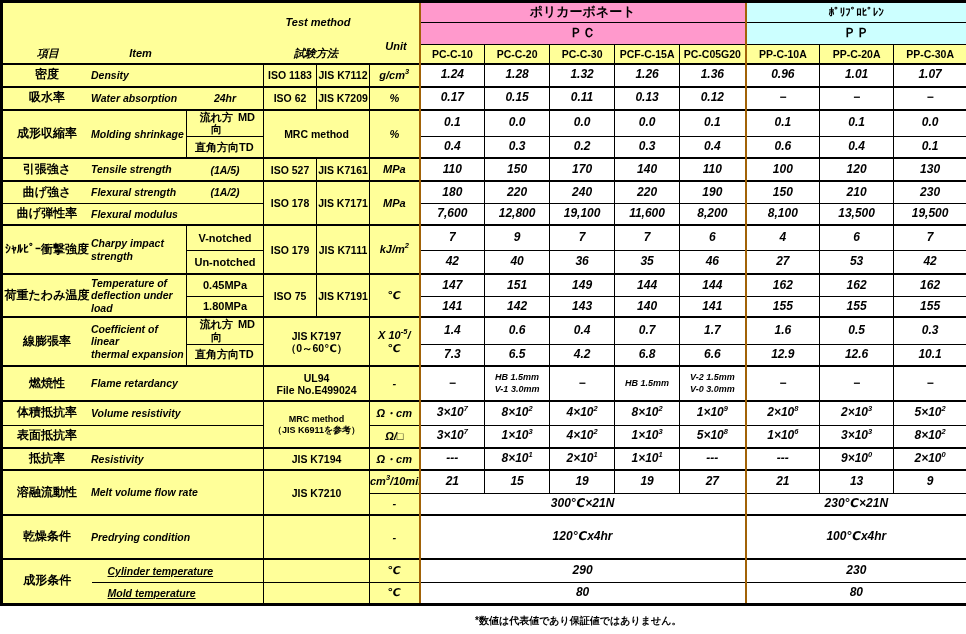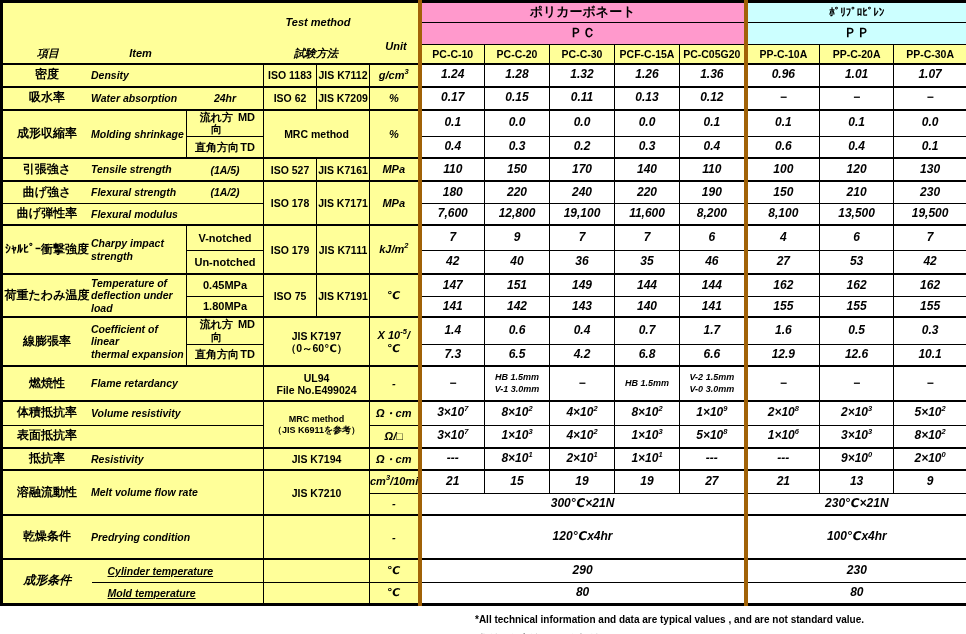--- a/index.html
+++ b/index.html
@@ -1,38 +1,38 @@
 <!DOCTYPE html>
 <html><head>
 <meta charset="utf-8">
 <style>
   html,body{margin:0;padding:0;background:#fff;}
   body{width:966px;font-family:"Liberation Sans","DejaVu Sans",sans-serif;color:#000;}
   table{border-collapse:collapse;table-layout:fixed;width:966px;border:3px solid #000;}
   td{border:1px solid #000;background:#FFFF99;font-weight:bold;font-size:11px;
      text-align:center;vertical-align:middle;padding:0;overflow:hidden;line-height:1.15;}
   tr.g td{border-top:2px solid #000;}
-  .bl2{border-left:4px solid #a16207;}
+  .bl2{border-left:2px solid #a16207;}
   .v{background:#fff;font-style:italic;font-size:12px;}
   .ph{font-size:10.5px;}
   .pink{background:#FF99CC;font-size:13px;}
   .cyan{background:#CCFFFF;font-size:13px;}
   .sm11{font-size:11px;}
   .m{font-size:10.5px;}
   .sm10{font-size:10px;}
   .sm9{font-size:9px;}
   .small{font-size:9px;line-height:1.3;}
   .u{font-style:italic;font-size:11px;}
   .sb{font-size:11px;}
-  .sbw{display:flex;justify-content:space-between;padding:0 8px;}
+  .sbw{display:flex;padding:0 8px;}
   .lab .lw{display:flex;align-items:center;}
   .pjp{flex:0 0 88px;text-align:center;font-size:12px;}
   .pen{flex:1;font-style:italic;font-size:10.5px;text-align:left;line-height:1.2;}
   .pcond{flex:0 0 76px;text-align:center;font-style:italic;font-size:10.5px;}
-  .jpc{font-size:12px;font-style:italic;}
+  .jpc{font-size:12px;}
   .enl{text-align:left;font-style:italic;font-size:10.5px;padding-left:16px;}
   .nbr{border-right:none;}
   .nbl{border-left:none;text-decoration:underline;}
   .corner{position:relative;}
   .cn{position:absolute;font-style:italic;font-size:11px;font-weight:bold;text-align:center;}
   .cn.tm{left:262px;top:13px;width:106px;}
   .cn.jp1{left:0;bottom:3px;width:90px;}
   .cn.en1{left:90px;bottom:3px;width:95px;}
   .cn.mjp{left:260px;bottom:3px;width:106px;}
   .cn.un{left:368px;bottom:10px;width:50px;}
@@ -441,15 +441,14 @@
         <td colspan="2" class="enl nbl">Mold temperature</td>
         <td colspan="2" class="m"></td>
         <td class="u">℃</td>
         <td colspan="5" class="v bl2">80</td>
         <td colspan="3" class="v bl2">80</td>
       </tr>
     </tbody>
 </table>
 
 <div class="notes">
-  <div>*All technical information and data are typical values , and are not standard value.</div>
   <div>*数値は代表値であり保証値ではありません。</div>
 </div>
 
 </body></html>

